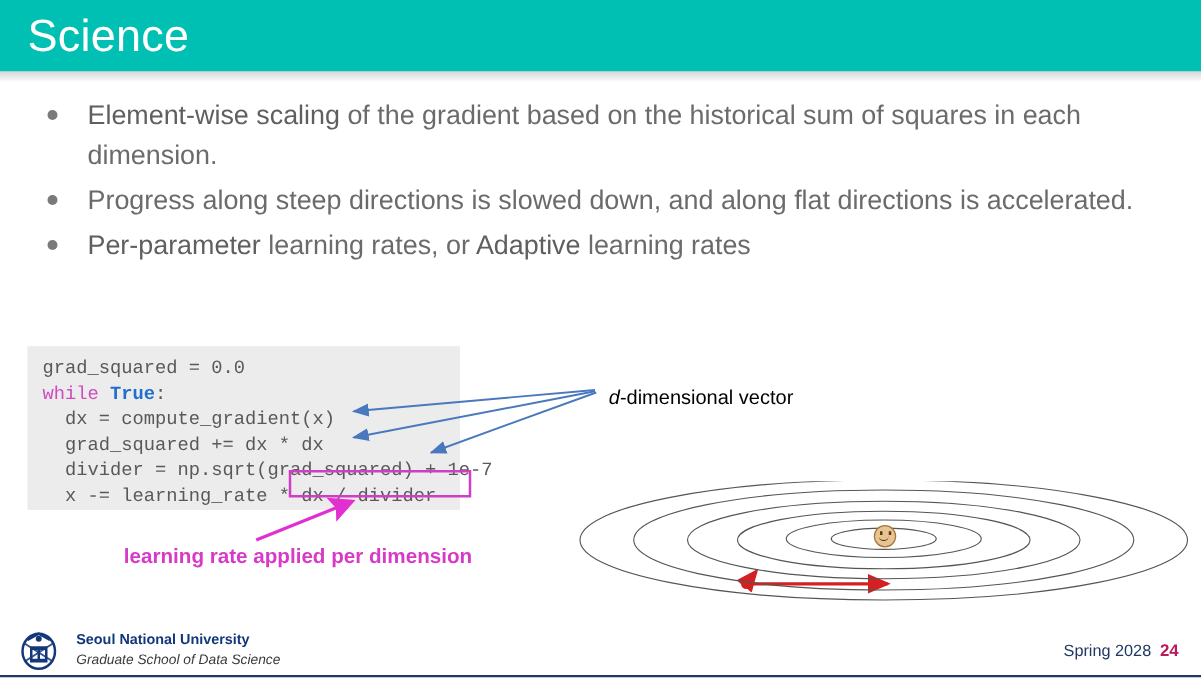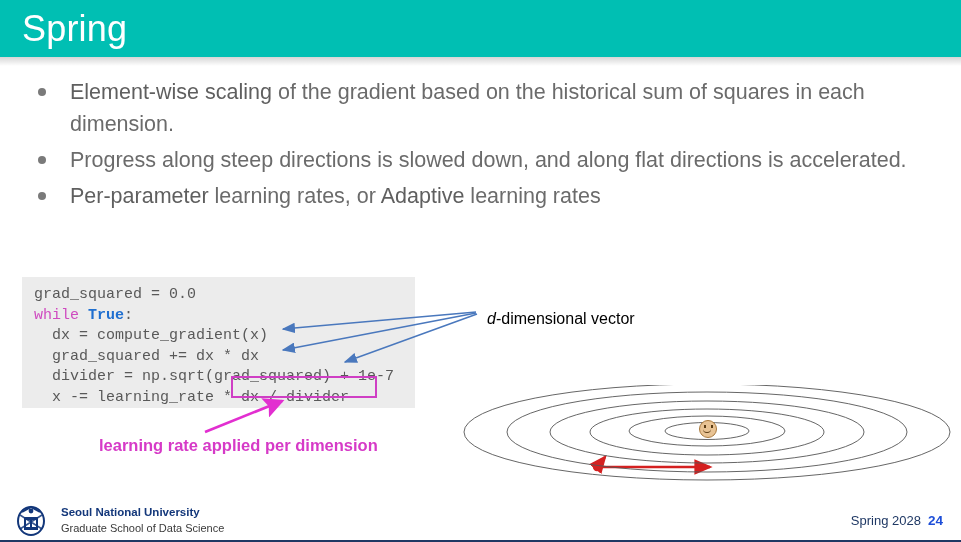--- a/index.html
+++ b/index.html
@@ -29,21 +29,21 @@
     position:relative;padding-left:44px;margin-bottom:4px;
     font-size:21.5px;line-height:32px;color:#6b6b6b;
   }
   .bullet-dot{
     position:absolute;left:12px;top:12px;width:8px;height:8px;
     border-radius:50%;background:#7a7a7a;
   }
   .b{font-weight:normal;color:#5f5f5f;}
   
   #code-block{
-    position:absolute;left:22px;top:277px;width:393px;height:131px;
+    position:absolute;left:22px;top:277px;width:346px;height:131px;
     background:#ececec;
   }
   #code-text{
     position:absolute;left:12px;top:8px;
     font-family:"Liberation Mono", monospace;
     font-size:15px;line-height:20.5px;color:#595959;white-space:pre;
   }
   .kw-while{color:#cf4bc0;}
   .kw-true{color:#1f6fd0;font-weight:bold;}
   #hl-box{
@@ -62,45 +62,45 @@
   }
   
   .overlay{position:absolute;left:0;top:0;width:961px;height:542px;pointer-events:none;}
   
   #footer-rule{
     position:absolute;left:0;top:540px;width:961px;height:2px;background:#1f3864;
   }
   #snu-logo{position:absolute;left:14px;top:503px;width:34px;height:34px;}
   #snu-text{position:absolute;left:61px;top:505px;line-height:14px;}
   #snu-name{font-size:11.5px;font-weight:bold;color:#13377a;display:block;}
-  #snu-dept{font-size:11px;color:#3a3a3a;display:block;margin-top:2px;}
+  #snu-dept{font-size:11px;color:#3a3a3a;display:block;margin-top:2px;font-style:italic;}
   #footer-right{
     position:absolute;right:18px;top:513px;font-size:13px;color:#1f3864;
   }
-  #page-num{font-weight:bold;font-size:13.5px;margin-left:7px;color:#1d4ed8;}
+  #page-num{font-weight:bold;font-size:13.5px;margin-left:7px;color:#be185d;}
   
   #contour-wrap{position:absolute;left:455px;top:385px;width:500px;height:105px;}
   #smiley{
     position:absolute;left:699px;top:420px;width:16px;height:16px;
     border-radius:50%;background:#e8c394;border:1px solid #a9793c;
   }
   #smiley .eye{position:absolute;top:4px;width:2px;height:3px;background:#5a3c14;}
   #smiley .eye.l{left:3.5px;}
   #smiley .eye.r{right:3.5px;}
   #smiley .mouth{
     position:absolute;left:3px;top:7px;width:8px;height:4px;
     border-bottom:1.4px solid #5a3c14;border-radius:0 0 8px 8px;
   }
 </style>
 </head>
 <body>
 
 <div id="title-bar"></div>
 <div id="title-shadow"></div>
-<div id="slide-title">Spring</div>
+<div id="slide-title">Science</div>
 
 <div id="bullets">
 
   <div class="bullet-row">
     <span class="bullet-dot"></span>
     <span class="b">Element-wise scaling</span><span> of the gradient based on the historical sum of squares in each dimension.</span>
   </div>
 
   <div class="bullet-row">
     <span class="bullet-dot"></span>

